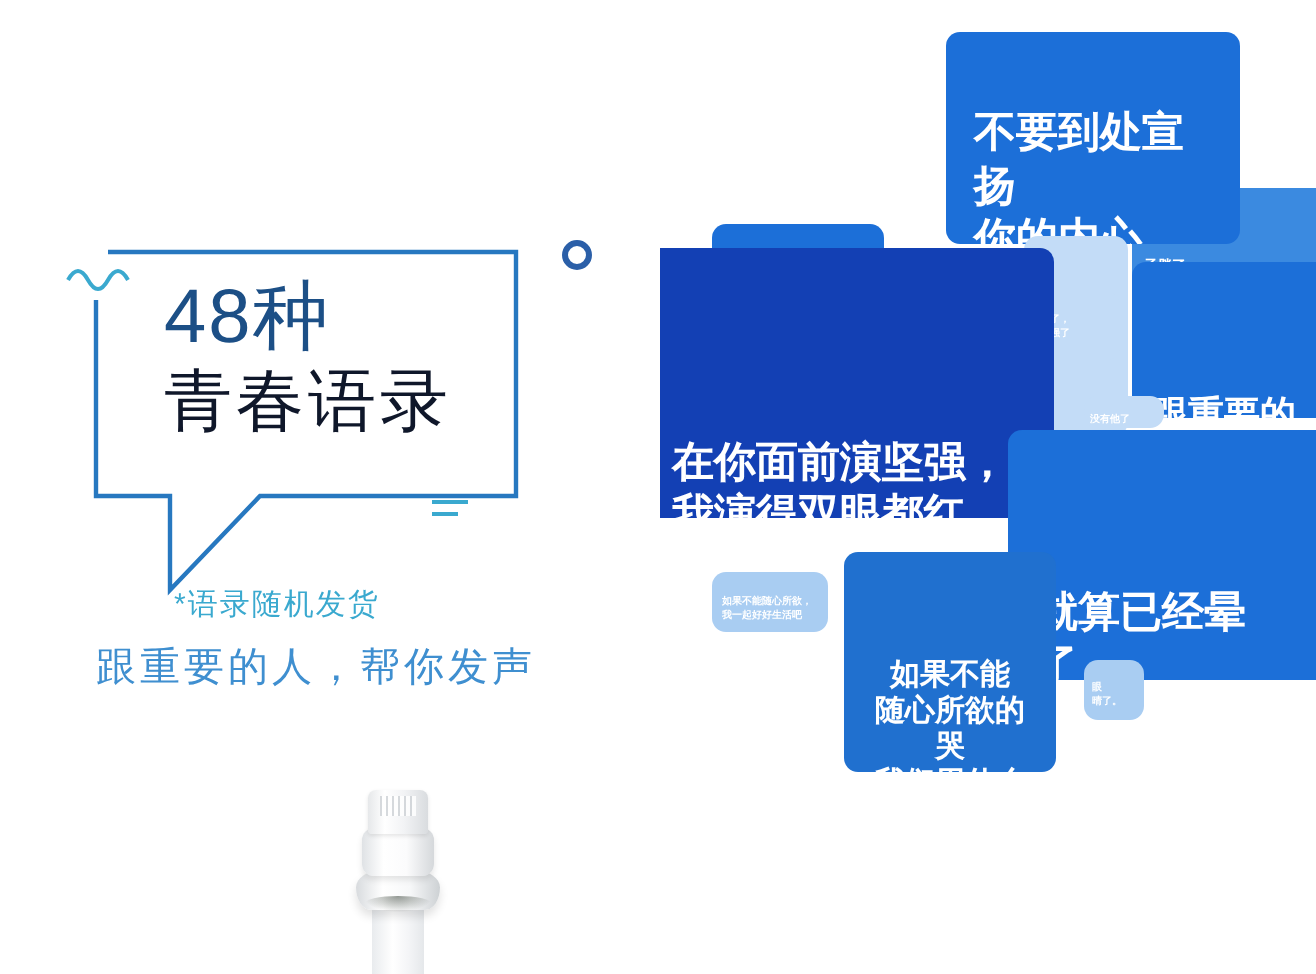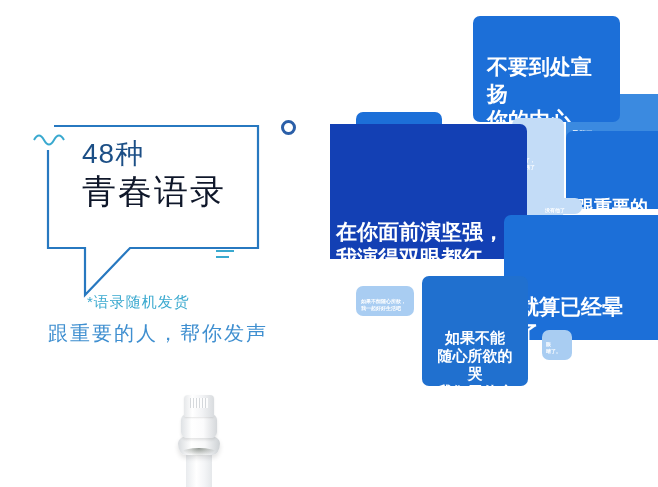--- a/index.html
+++ b/index.html
@@ -37,21 +37,21 @@
 
   .headline {
     position: absolute;
     left: 82px;
     top: 140px;
     width: 200px;
     line-height: 1.0;
   }
   .headline .line1 {
     display: block;
-    font-size: 28px;
+    font-size: 38px;
     color: #1c4f86;
     letter-spacing: 1px;
     font-weight: 400;
   }
   .headline .line2 {
     display: block;
     font-size: 34px;
     color: #0f172a;
     letter-spacing: 2px;
     font-weight: 400;

